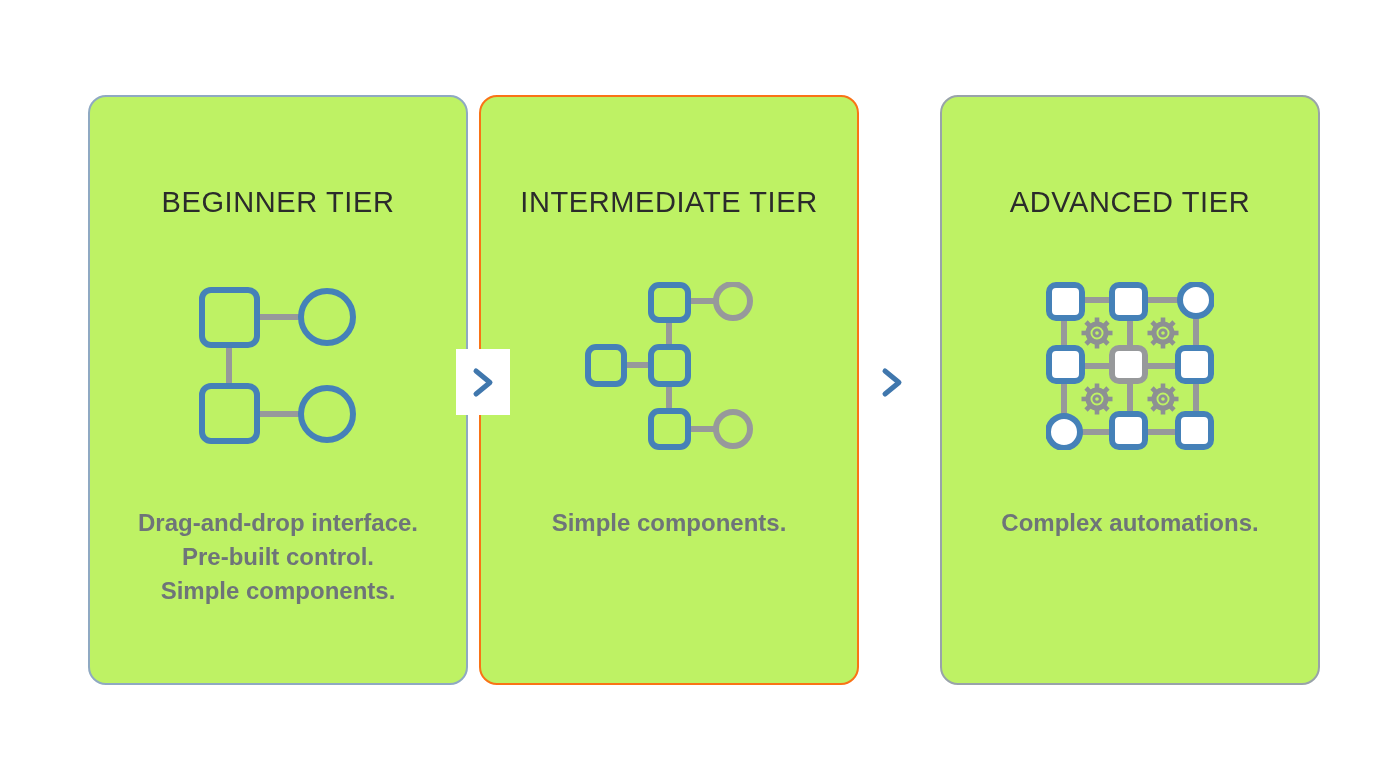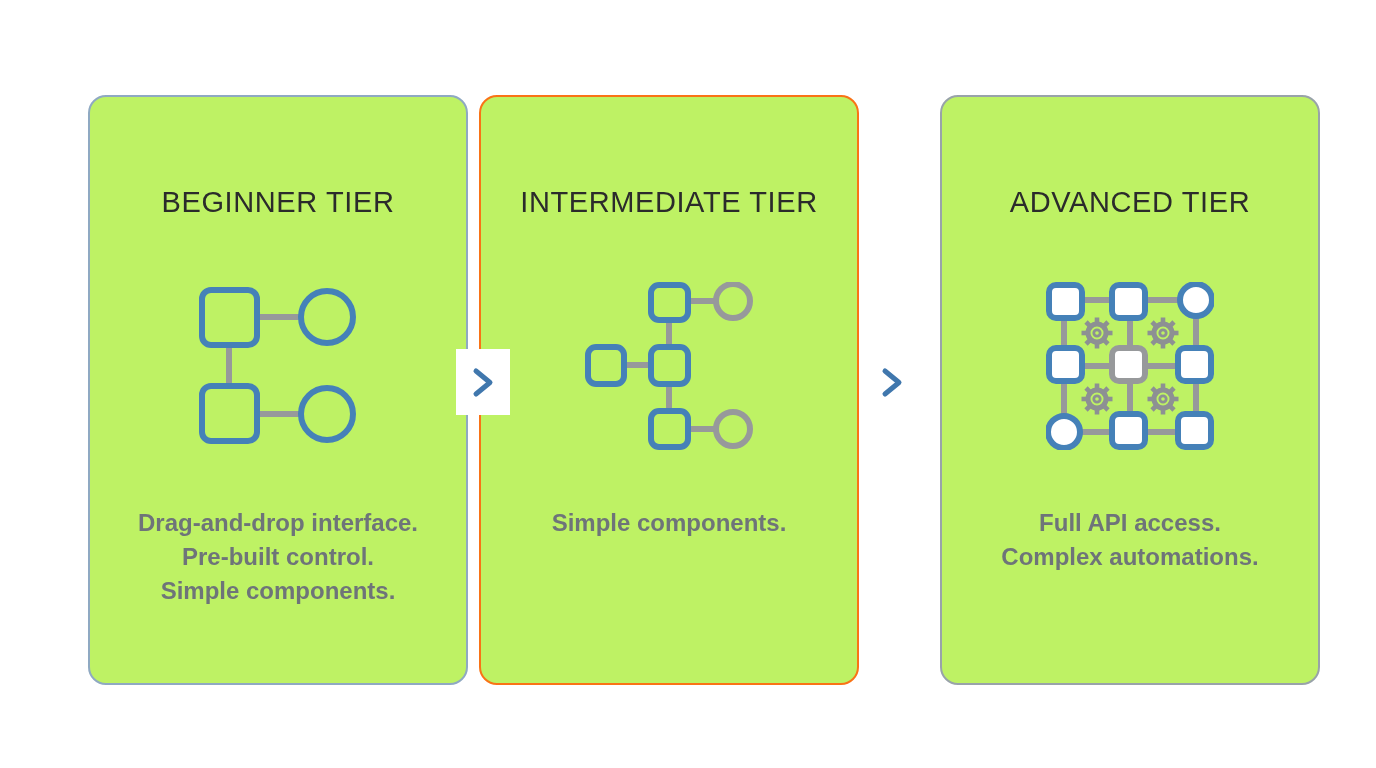--- a/index.html
+++ b/index.html
@@ -160,21 +160,20 @@
         <circle cx="150" cy="18" r="16" stroke="#4581B8" stroke-width="6" fill="#ffffff"></circle>
         <rect x="3" y="66" width="33" height="33" rx="7" stroke="#4581B8" stroke-width="6" fill="#ffffff"></rect>
         <rect x="66" y="66" width="33" height="33" rx="7" stroke="#97999B" stroke-width="6" fill="#ffffff"></rect>
         <rect x="132" y="66" width="33" height="33" rx="7" stroke="#4581B8" stroke-width="6" fill="#ffffff"></rect>
         <circle cx="18" cy="150" r="16" stroke="#4581B8" stroke-width="6" fill="#ffffff"></circle>
         <rect x="66" y="132" width="33" height="33" rx="7" stroke="#4581B8" stroke-width="6" fill="#ffffff"></rect>
         <rect x="132" y="132" width="33" height="33" rx="7" stroke="#4581B8" stroke-width="6" fill="#ffffff"></rect>
       </svg>
     </div>
     <p class="desc">
-      <span>Full API access.</span>
       <span>Complex automations.</span>
     </p>
   </section>
 
   <div class="gap-cover gap-1"></div>
   <div class="gap-cover gap-2"></div>
 
   <div class="chevron chevron-1">
     <svg width="28" height="33" viewBox="0 0 28 33" fill="none">
       <path d="M7 5 L21 16.5 L7 28" stroke="#4077AD" stroke-width="5" stroke-linecap="round" stroke-linejoin="round"></path>

